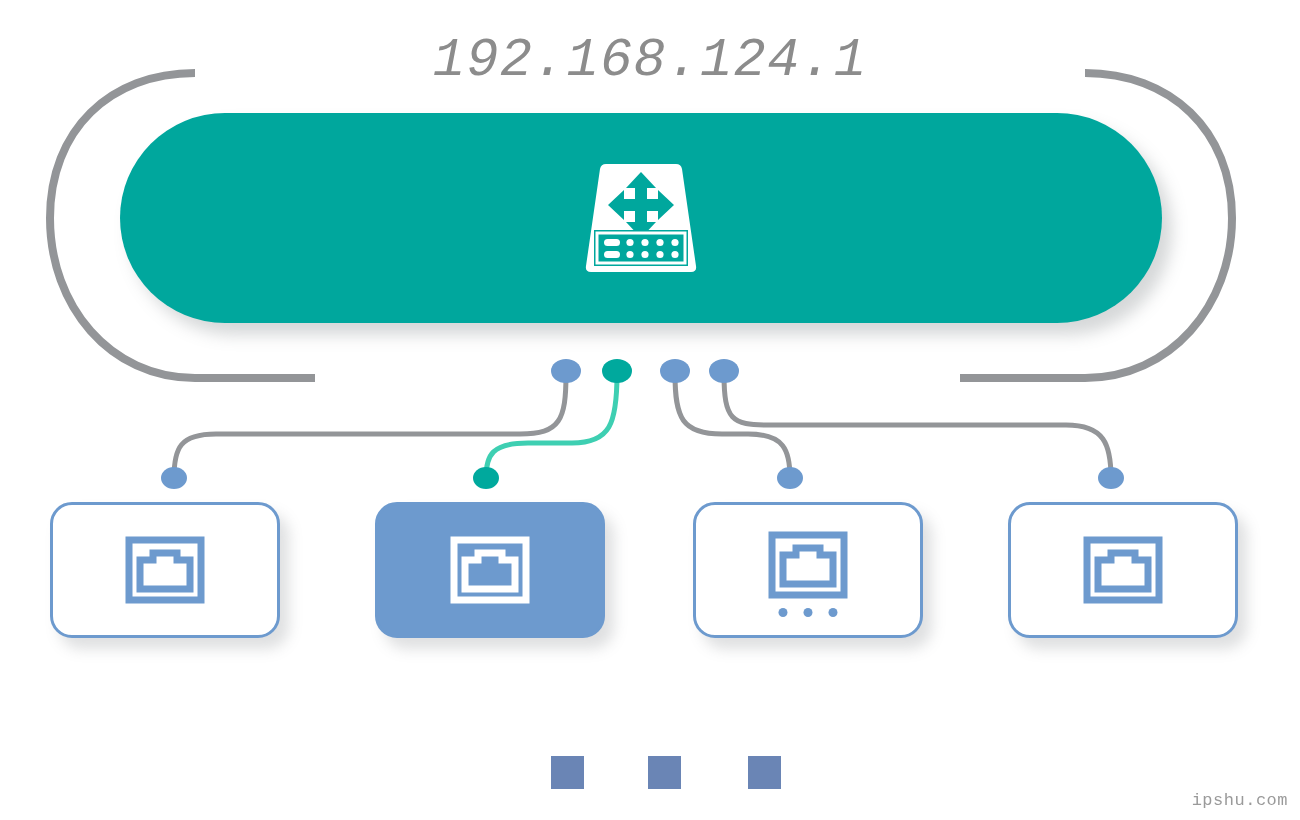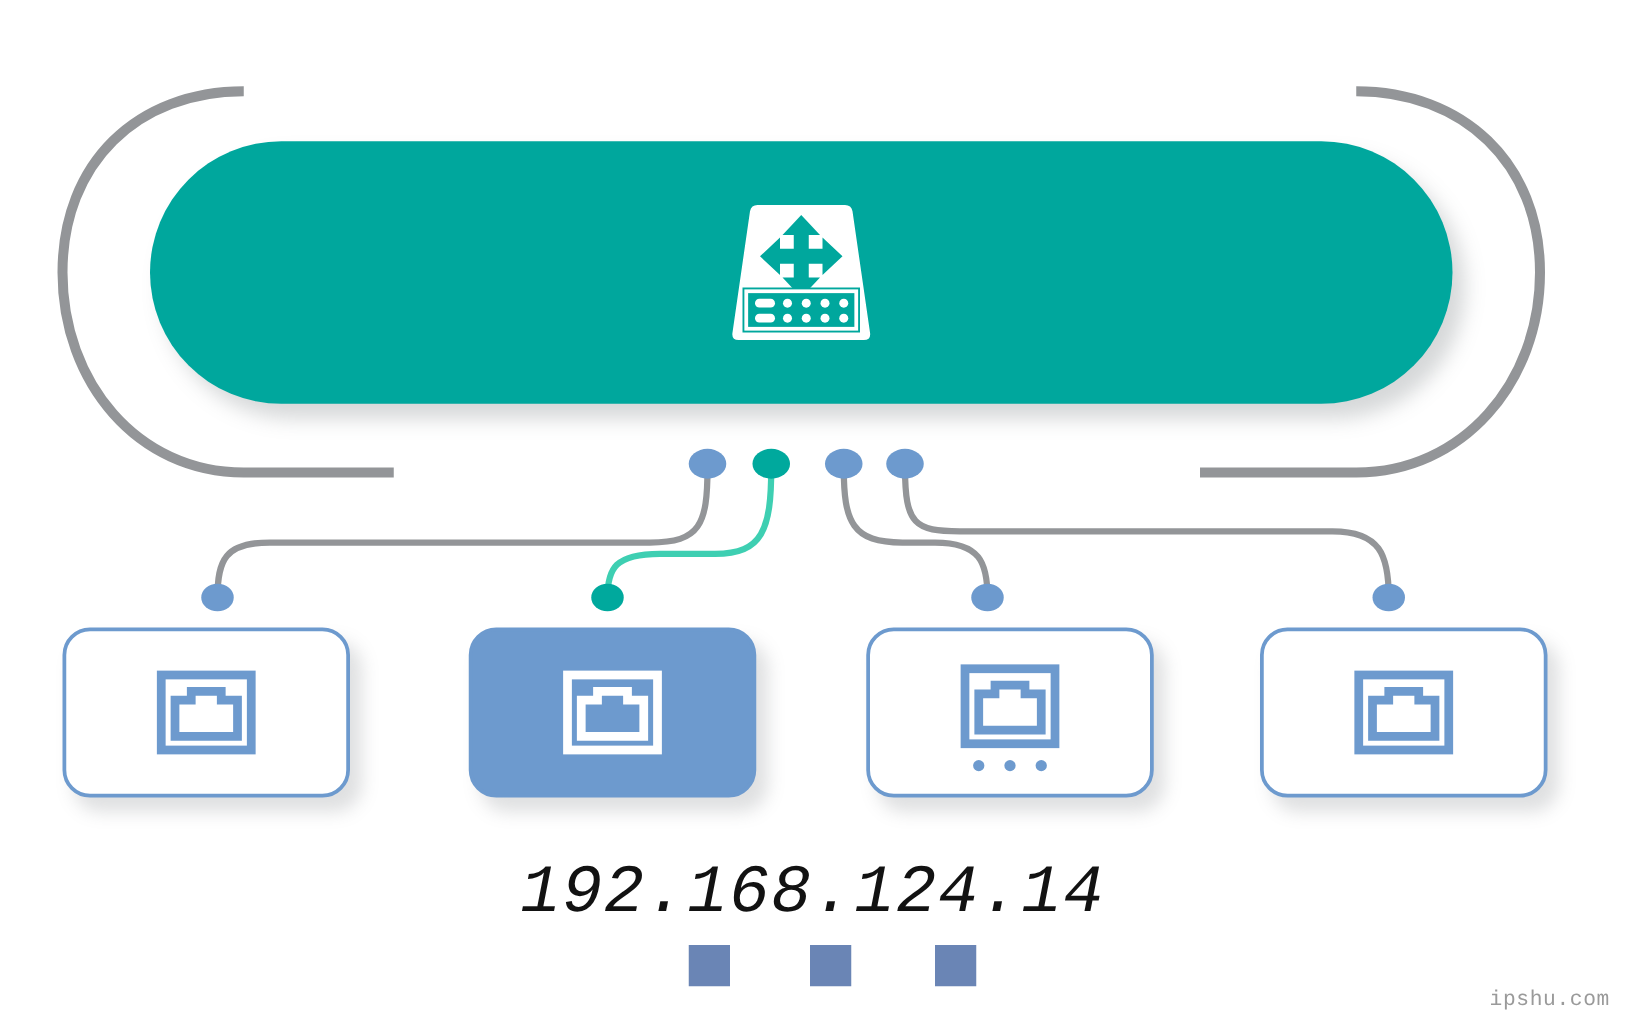--- a/index.html
+++ b/index.html
@@ -125,20 +125,21 @@
     height: 9px;
     border-radius: 50%;
     background: #6d9ace;
   }
 </style>
 </head>
 <body>
 
 <div id="stage">
 
+  <div class="ip-label" id="router-ip">192.168.124.1</div>
 
   <svg class="layer" viewBox="0 0 1300 820" xmlns="http://www.w3.org/2000/svg">
     <path d="M 195 73 C 110 73, 50 130, 50 218 C 50 306, 110 378, 195 378 L 315 378" fill="none" stroke="#939598" stroke-width="8" stroke-linecap="butt"></path>
     <path d="M 1085 73 C 1170 73, 1232 130, 1232 218 C 1232 306, 1170 378, 1085 378 L 960 378" fill="none" stroke="#939598" stroke-width="8" stroke-linecap="butt"></path>
   </svg>
 
   <div id="router-pill" style="background:#00a79d;">
     <div id="router-icon-wrap">
       <svg viewBox="0 0 130 120" width="130" height="120" xmlns="http://www.w3.org/2000/svg">
 
@@ -220,21 +221,20 @@
 
   <div class="device plain" style="left:1008px; top:502px;">
     <div class="port-icon">
       <svg viewBox="0 0 86 86" width="86" height="86" xmlns="http://www.w3.org/2000/svg">
         <rect x="7" y="13" width="72" height="60" fill="none" stroke="#6d9ace" stroke-width="7"></rect>
         <path d="M 18 62 L 18 33 L 31 33 L 31 26 L 55 26 L 55 33 L 68 33 L 68 62 Z" fill="none" stroke="#6d9ace" stroke-width="7"></path>
       </svg>
     </div>
   </div>
 
-  <div class="ip-label" id="device-ip">192.168.124.14</div>
 
   <div class="marker-sq" style="left:551px; top:756px; background:#6a85b5;"></div>
   <div class="marker-sq" style="left:648px; top:756px; background:#6a85b5;"></div>
   <div class="marker-sq" style="left:748px; top:756px; background:#6a85b5;"></div>
 
   <div id="watermark">ipshu.com</div>
 
 </div>
 
 </body></html>

